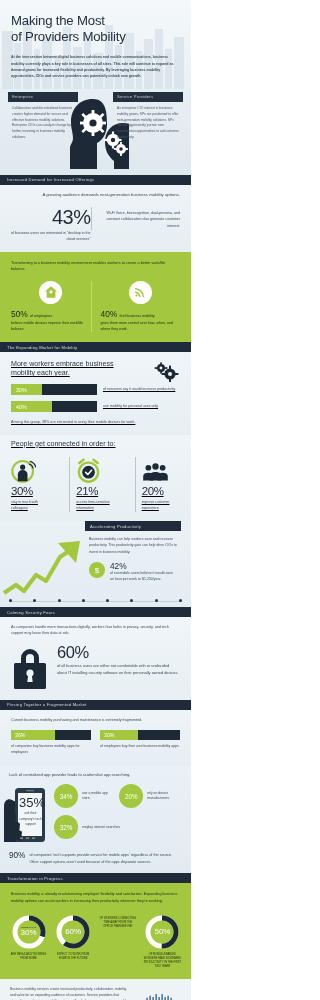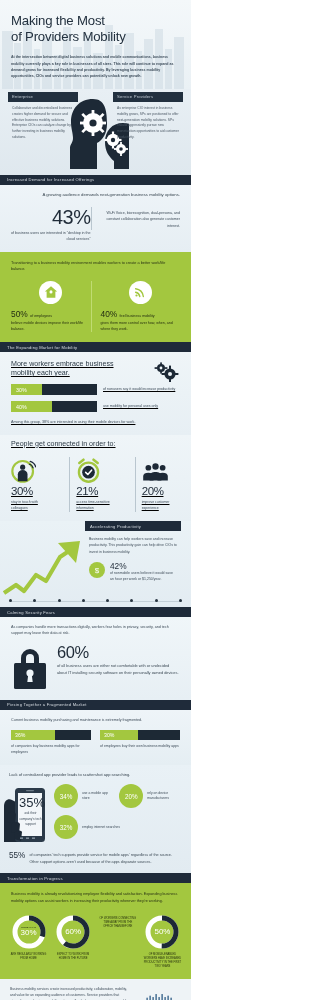--- a/index.html
+++ b/index.html
@@ -626,21 +626,21 @@
         </div>
         <div class="bubrow" style="margin-top:7px">
           <div class="bub">
             <span>32%</span>
           </div>
           <div class="bubtxt">employ internet searches</div>
         </div>
       </div>
     </div>
     <div class="pct55">
-      <div class="p55num">55%</div>
+      <div class="p55num">90%</div>
       <div class="p55txt">of companies' tech supports provide service for mobile apps' regardless of the source. Other support options aren't used because of the apps disparate sources.</div>
     </div>
   </section>
 
   <div class="sec-bar">Transformation in Progress</div>
   <section class="trans">
     <div class="lede5">Business mobility is already revolutionizing employee flexibility and satisfaction. Expanding business mobility options can assist workers in increasing their productivity wherever they're working.</div>
     <div class="donuts">
       <div class="donut">
         <div class="dwrap">

